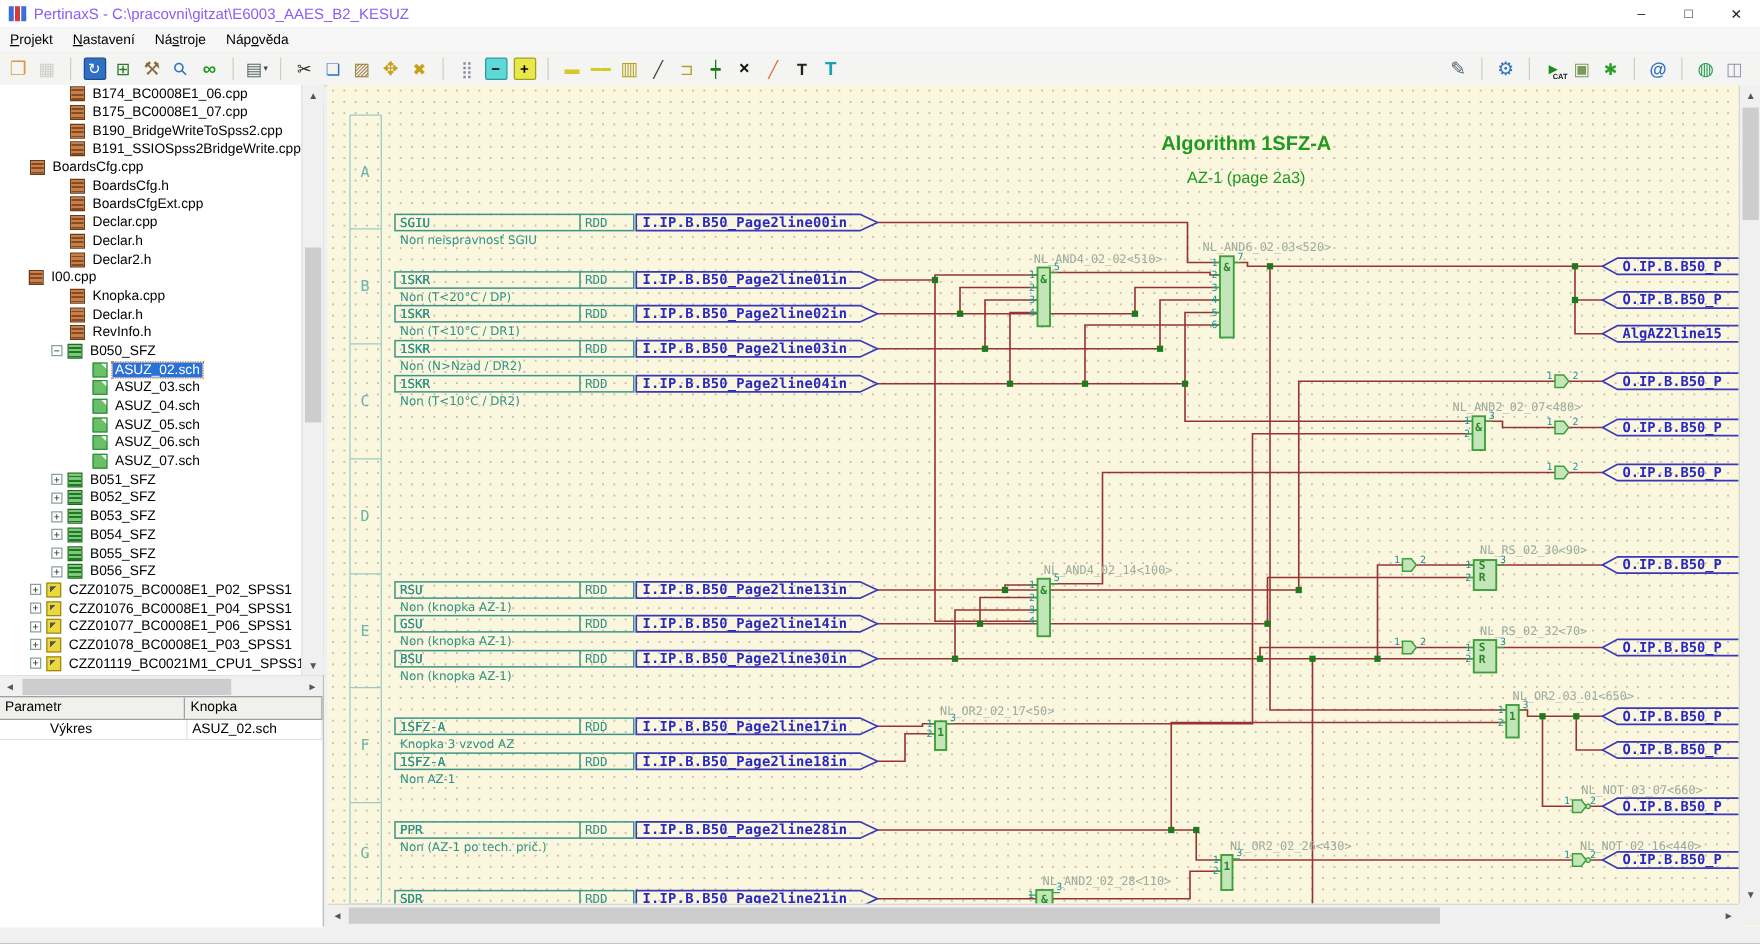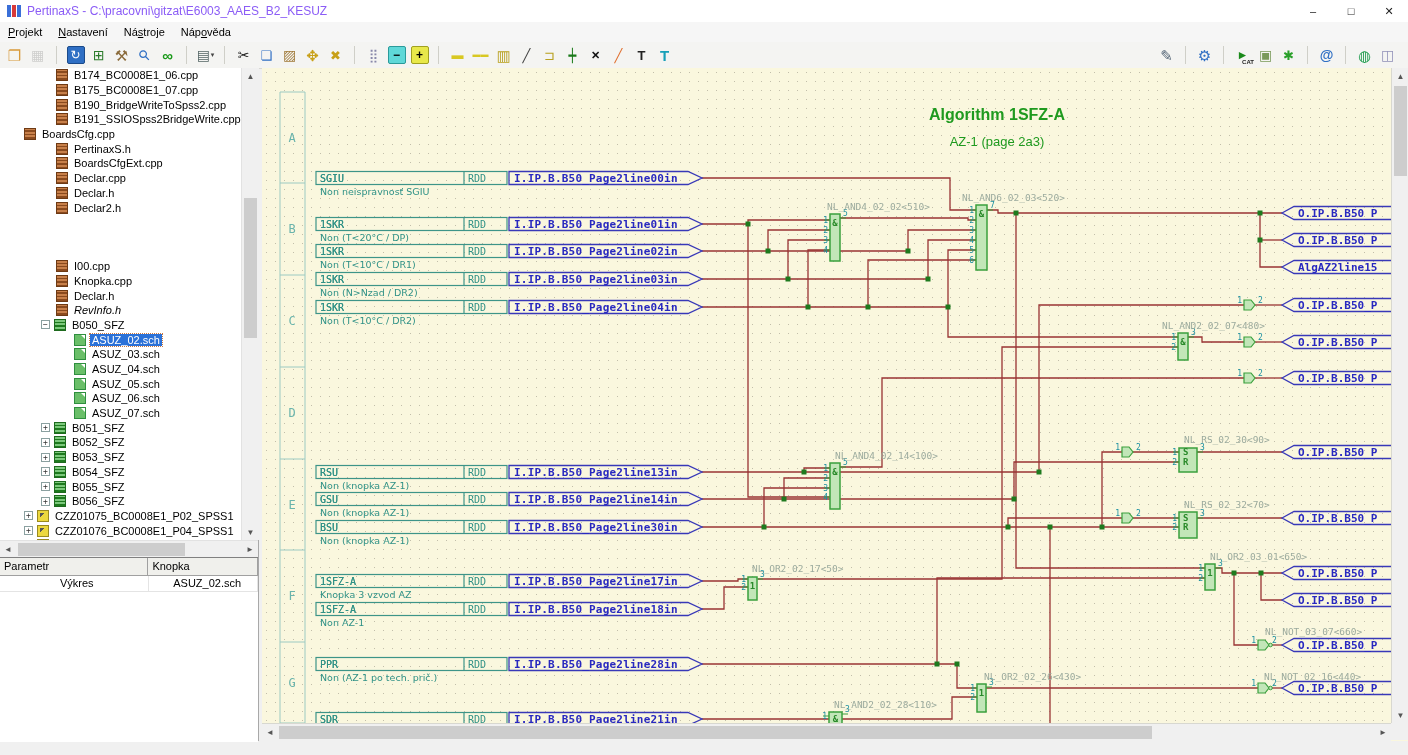--- a/index.html
+++ b/index.html
@@ -59,21 +59,21 @@
   .sb .arrow{position:absolute;display:flex;align-items:center;justify-content:center;
              color:#555;font-size:8px;background:#f0f0f0;}
   .sb .thumb{position:absolute;background:#cdcdcd;}
   #tree-vscroll{left:241px;top:0;width:17px;height:472px;border-left:1px solid #e2e2e2;}
   #tree-hscroll{left:0;top:472px;width:258px;height:17px;border-top:1px solid #e2e2e2;}
   
   #params{position:absolute;left:0;top:489px;width:258px;height:184px;background:#fff;border-top:1px solid #808080;}
   .phead{display:flex;height:17px;background:#f0f0ec;border-bottom:1px solid #a0a0a0;}
   .phead div{box-sizing:border-box;border-right:1px solid #a0a0a0;padding:2px 4px;}
   .prow{display:flex;height:15px;border-bottom:1px solid #e4e4e4;}
-  .prow div{box-sizing:border-box;border-right:1px solid #e4e4e4;padding:1px 4px;margin-left:20px;}
+  .prow div{box-sizing:border-box;border-right:1px solid #e4e4e4;padding:1px 4px;}
   .pc1{width:160px;}.pc2{width:118px;}
   .prow .pc1{padding-left:40px;}
   
   #schem-panel{position:absolute;left:262px;top:0;width:1146px;height:673px;background:#faf7de;}
   #schem-canvas{position:absolute;left:0;top:0;width:1129px;height:655px;
      background-color:#faf7de;
      background-image:radial-gradient(circle,#c2beaa 0.7px,transparent 0.9px);
      background-size:9px 9px;}
   #schem-vscroll{left:1129px;top:0;width:17px;height:655px;border-left:1px solid #d8d8d0;}
   #schem-hscroll{left:0;top:655px;width:1129px;height:17px;border-top:1px solid #d8d8d0;}
@@ -276,51 +276,51 @@
           <div class="tree-row" style="padding-left: 56px;">
             <span class="ic ic-cpp"></span>
             <span class="tree-label">B191_SSIOSpss2BridgeWrite.cpp</span>
           </div>
           <div class="tree-row" style="padding-left: 24px;">
             <span class="ic ic-cpp"></span>
             <span class="tree-label">BoardsCfg.cpp</span>
           </div>
           <div class="tree-row" style="padding-left: 56px;">
             <span class="ic ic-cpp"></span>
-            <span class="tree-label">PertinaxS.h</span>
+            <span class="tree-label">BoardsCfg.h</span>
           </div>
           <div class="tree-row" style="padding-left: 56px;">
             <span class="ic ic-cpp"></span>
             <span class="tree-label">BoardsCfgExt.cpp</span>
           </div>
           <div class="tree-row" style="padding-left: 56px;">
             <span class="ic ic-cpp"></span>
             <span class="tree-label">Declar.cpp</span>
           </div>
           <div class="tree-row" style="padding-left: 56px;">
             <span class="ic ic-cpp"></span>
             <span class="tree-label">Declar.h</span>
           </div>
           <div class="tree-row" style="padding-left: 56px;">
             <span class="ic ic-cpp"></span>
             <span class="tree-label">Declar2.h</span>
           </div>
-          <div class="tree-row" style="padding-left: 56px; margin-top: 44px;">
+          <div class="tree-row" style="padding-left: 23px;">
             <span class="ic ic-cpp"></span>
             <span class="tree-label">I00.cpp</span>
           </div>
           <div class="tree-row" style="padding-left: 56px;">
             <span class="ic ic-cpp"></span>
             <span class="tree-label">Knopka.cpp</span>
           </div>
           <div class="tree-row" style="padding-left: 56px;">
             <span class="ic ic-cpp"></span>
             <span class="tree-label">Declar.h</span>
           </div>
-          <div class="tree-row" style="padding-left: 56px; font-style: italic;">
+          <div class="tree-row" style="padding-left: 56px;">
             <span class="ic ic-cpp"></span>
             <span class="tree-label">RevInfo.h</span>
           </div>
           <div class="tree-row" style="padding-left: 41px;">
             <span class="tg">−</span>
             <span class="ic ic-sfz"></span>
             <span class="tree-label">B050_SFZ</span>
           </div>
           <div class="tree-row" style="padding-left: 74px;">
             <span class="ic ic-sch"></span>

